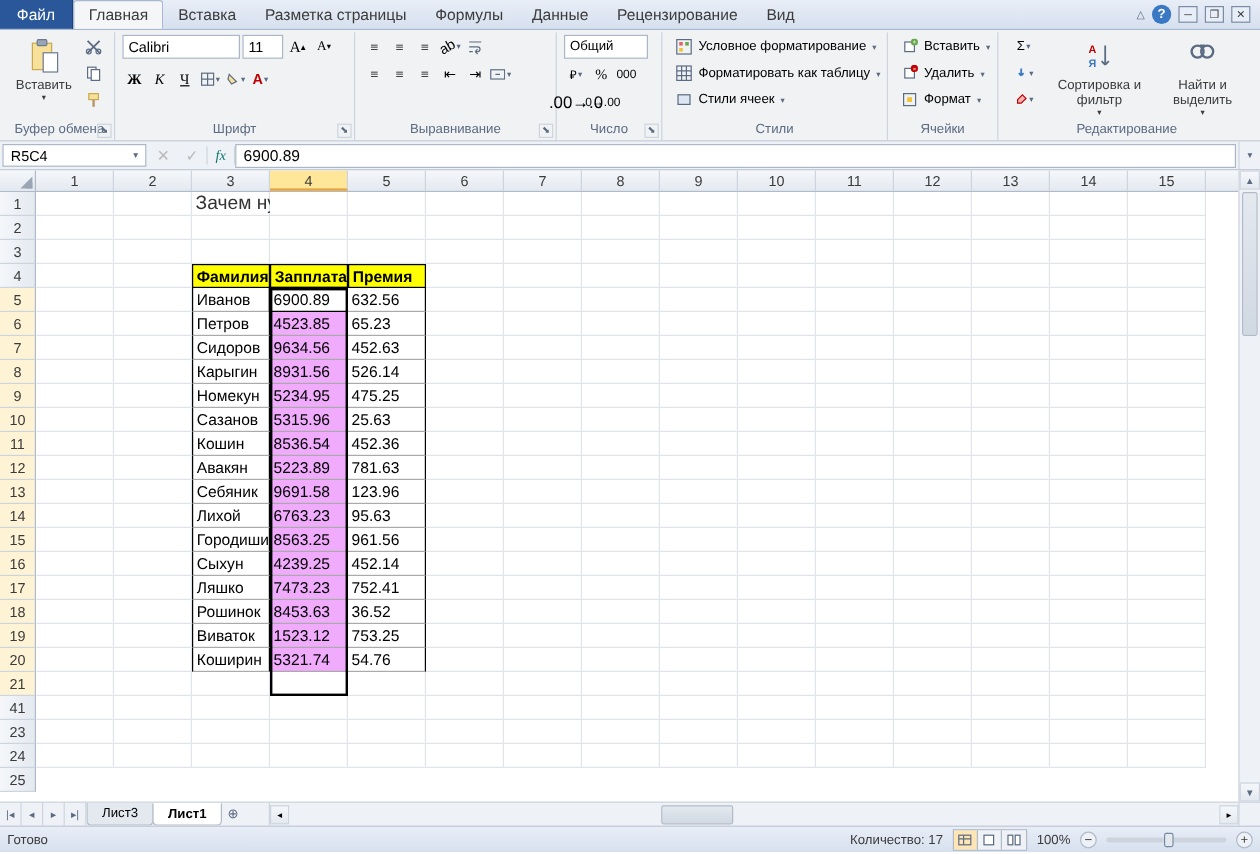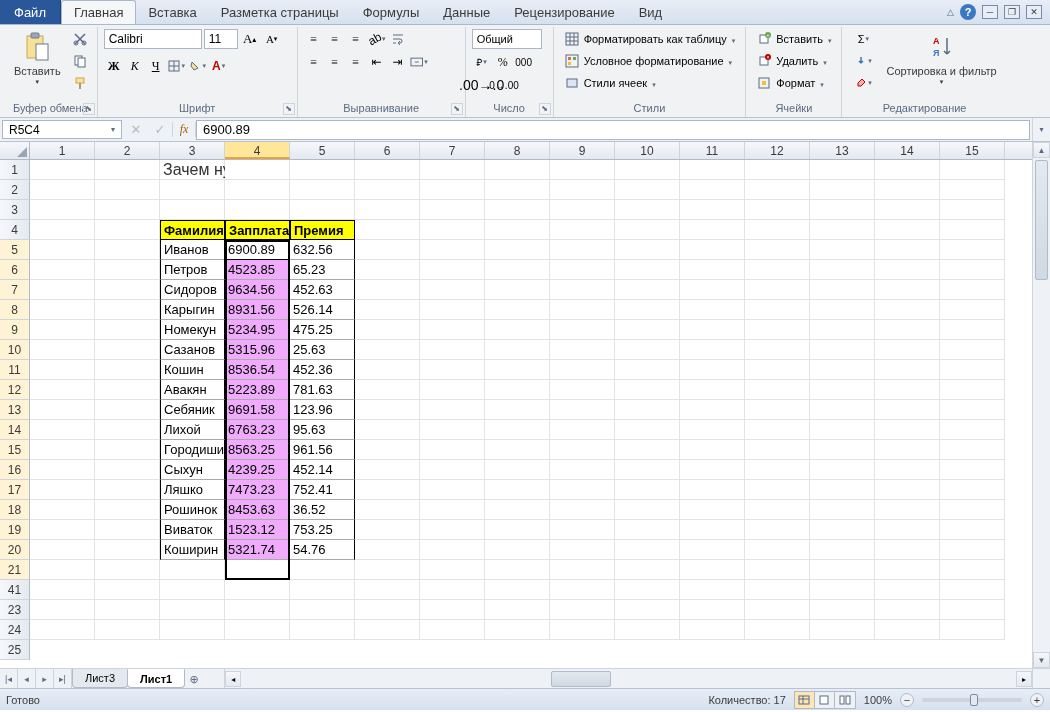--- a/index.html
+++ b/index.html
@@ -37,21 +37,21 @@
 .style-btn { display: flex; align-items: center; gap: 4px; height: 20px; padding: 0 4px; font-size: 11px; cursor: pointer; white-space: nowrap; }
 .style-icon { width: 16px; height: 16px; display: inline-flex; align-items: center; justify-content: center; }
 .dialog-launcher { position: absolute; right: 2px; bottom: 2px; width: 12px; height: 12px; font-size: 8px; color: #5b6b82; border: 1px solid #cdd4de; text-align: center; line-height: 10px; cursor: pointer; }
 
 
 .formula-bar { height: 24px; border-bottom: 1px solid #b8c3d2; background: #eef1f5; display: flex; align-items: stretch; }
 .name-box { width: 120px; border-right: 1px solid #b8c3d2; display: flex; align-items: center; padding: 0 6px; background: #fff; margin: 2px; border: 1px solid #abb7c7; font-size: 12px; }
 .name-box .dd { margin-left: auto; font-size: 8px; color: #5b6b82; }
 .fx-area { display: flex; align-items: center; flex: 1; }
 .fx-btn { width: 24px; text-align: center; color: #5b6b82; font-size: 13px; }
-.fx-label { width: 24px; font-style: italic; font-family: "Times New Roman", serif; text-align: center; color: #a16207; border-left: 1px solid #cdd4de; border-right: 1px solid #cdd4de; }
+.fx-label { width: 24px; font-style: italic; font-family: "Times New Roman", serif; text-align: center; color: #0f766e; border-left: 1px solid #cdd4de; border-right: 1px solid #cdd4de; }
 .formula-input { flex: 1; border: none; background: #fff; margin: 2px 2px 2px 0; padding: 0 6px; font-size: 13px; outline: none; height: 20px; border: 1px solid #abb7c7; }
 .fb-expand { width: 18px; display: flex; align-items: center; justify-content: center; font-size: 8px; color: #5b6b82; border-left: 1px solid #cdd4de; }
 
 
 .grid-area { position: relative; height: 526px; display: flex; }
 .grid-main { flex: 1; overflow: hidden; position: relative; }
 .col-headers { display: flex; height: 18px; background: linear-gradient(#f5f7fa, #e4e9f0); border-bottom: 1px solid #b0bac8; }
 .corner { width: 30px; border-right: 1px solid #b0bac8; background: linear-gradient(#f5f7fa, #e4e9f0); position: relative; }
 .corner::after { content: ""; position: absolute; right: 2px; bottom: 2px; border: 5px solid transparent; border-right-color: #9aa6b6; border-bottom-color: #9aa6b6; }
 .col-h { width: 65px; border-right: 1px solid #cdd4de; text-align: center; font-size: 12px; color: #3b3b3b; line-height: 18px; }
@@ -251,45 +251,45 @@
             <span style="font-size:10px;">.0→.00</span>
           </div>
       </div>
     </div>
     <div class="group-label" data-name="group-label-number">Число</div>
     <div class="dialog-launcher" data-name="number-launcher">⬊</div>
   </div>
 
   <div class="ribbon-group" data-name="group-styles" style="min-width:188px;">
     <div class="group-body" style="flex-direction:column; gap:2px;">
+      <div class="style-btn" data-name="conditional-formatting-button">
+        <span class="style-icon" data-name="conditional-formatting-icon">
+            <svg width="14" height="14" viewBox="0 0 14 14">
+              <rect x="1" y="1" width="12" height="12" fill="none" stroke="#5b6b82"></rect>
+              <rect x="3" y="3" width="3" height="3" fill="#e06666"></rect>
+              <rect x="8" y="3" width="3" height="3" fill="#6aa84f"></rect>
+              <rect x="3" y="8" width="3" height="3" fill="#f1c232"></rect>
+            </svg>
+          </span>
+        <span>Условное форматирование</span>
+          <span class="dd-arrow"></span>
+      </div>
       <div class="style-btn" data-name="format-as-table-button">
         <span class="style-icon" data-name="table-icon">
             <svg width="14" height="14" viewBox="0 0 14 14">
               <rect x="1" y="1" width="12" height="12" fill="none" stroke="#5b6b82"></rect>
               <line x1="1" y1="5" x2="13" y2="5" stroke="#5b6b82"></line>
               <line x1="1" y1="9" x2="13" y2="9" stroke="#5b6b82"></line>
               <line x1="5" y1="1" x2="5" y2="13" stroke="#5b6b82"></line>
               <line x1="9" y1="1" x2="9" y2="13" stroke="#5b6b82"></line>
             </svg>
           </span>
         <span>Форматировать как таблицу</span>
           <span class="dd-arrow"></span>
       </div>
-      <div class="style-btn" data-name="conditional-formatting-button">
-        <span class="style-icon" data-name="conditional-formatting-icon">
-            <svg width="14" height="14" viewBox="0 0 14 14">
-              <rect x="1" y="1" width="12" height="12" fill="none" stroke="#5b6b82"></rect>
-              <rect x="3" y="3" width="3" height="3" fill="#e06666"></rect>
-              <rect x="8" y="3" width="3" height="3" fill="#6aa84f"></rect>
-              <rect x="3" y="8" width="3" height="3" fill="#f1c232"></rect>
-            </svg>
-          </span>
-        <span>Условное форматирование</span>
-          <span class="dd-arrow"></span>
-      </div>
       <div class="style-btn" data-name="cell-styles-button">
         <span class="style-icon" data-name="cell-styles-icon">
             <svg width="14" height="14" viewBox="0 0 14 14">
               <rect x="2" y="3" width="10" height="8" fill="#dce6f2" stroke="#5b6b82"></rect>
             </svg>
           </span>
         <span>Стили ячеек</span>
           <span class="dd-arrow"></span>
       </div>
     </div>
@@ -351,20 +351,31 @@
       </div>
       <div class="big-btn" data-name="sort-filter-button">
         <span class="icon" data-name="sort-icon">
             <svg width="26" height="26" viewBox="0 0 26 26">
               <text x="4" y="10" font-size="9" fill="#c00000" font-weight="bold">A</text>
               <text x="4" y="22" font-size="9" fill="#3b78c4" font-weight="bold">Я</text>
               <path d="M18 4v16m0 0l-3-3m3 3l3-3" stroke="#5b6b82" fill="none" stroke-width="1.5"></path>
             </svg>
           </span>
         <span>Сортировка и фильтр</span>
+          <span style="font-size:7px;">▾</span>
+      </div>
+      <div class="big-btn" data-name="find-select-button">
+        <span class="icon" data-name="find-icon">
+            <svg width="26" height="26" viewBox="0 0 26 26">
+              <circle cx="9" cy="9" r="5" fill="none" stroke="#5b6b82" stroke-width="2"></circle>
+              <circle cx="17" cy="9" r="5" fill="none" stroke="#5b6b82" stroke-width="2"></circle>
+              <path d="M11 4 h4" stroke="#5b6b82" stroke-width="2"></path>
+            </svg>
+          </span>
+        <span>Найти и выделить</span>
           <span style="font-size:7px;">▾</span>
       </div>
     </div>
     <div class="group-label" data-name="group-label-editing">Редактирование</div>
   </div>
 </div>
 
 <div class="formula-bar" data-name="formula-bar">
   <div class="name-box" data-name="name-box">
     <span>R5C4</span>

